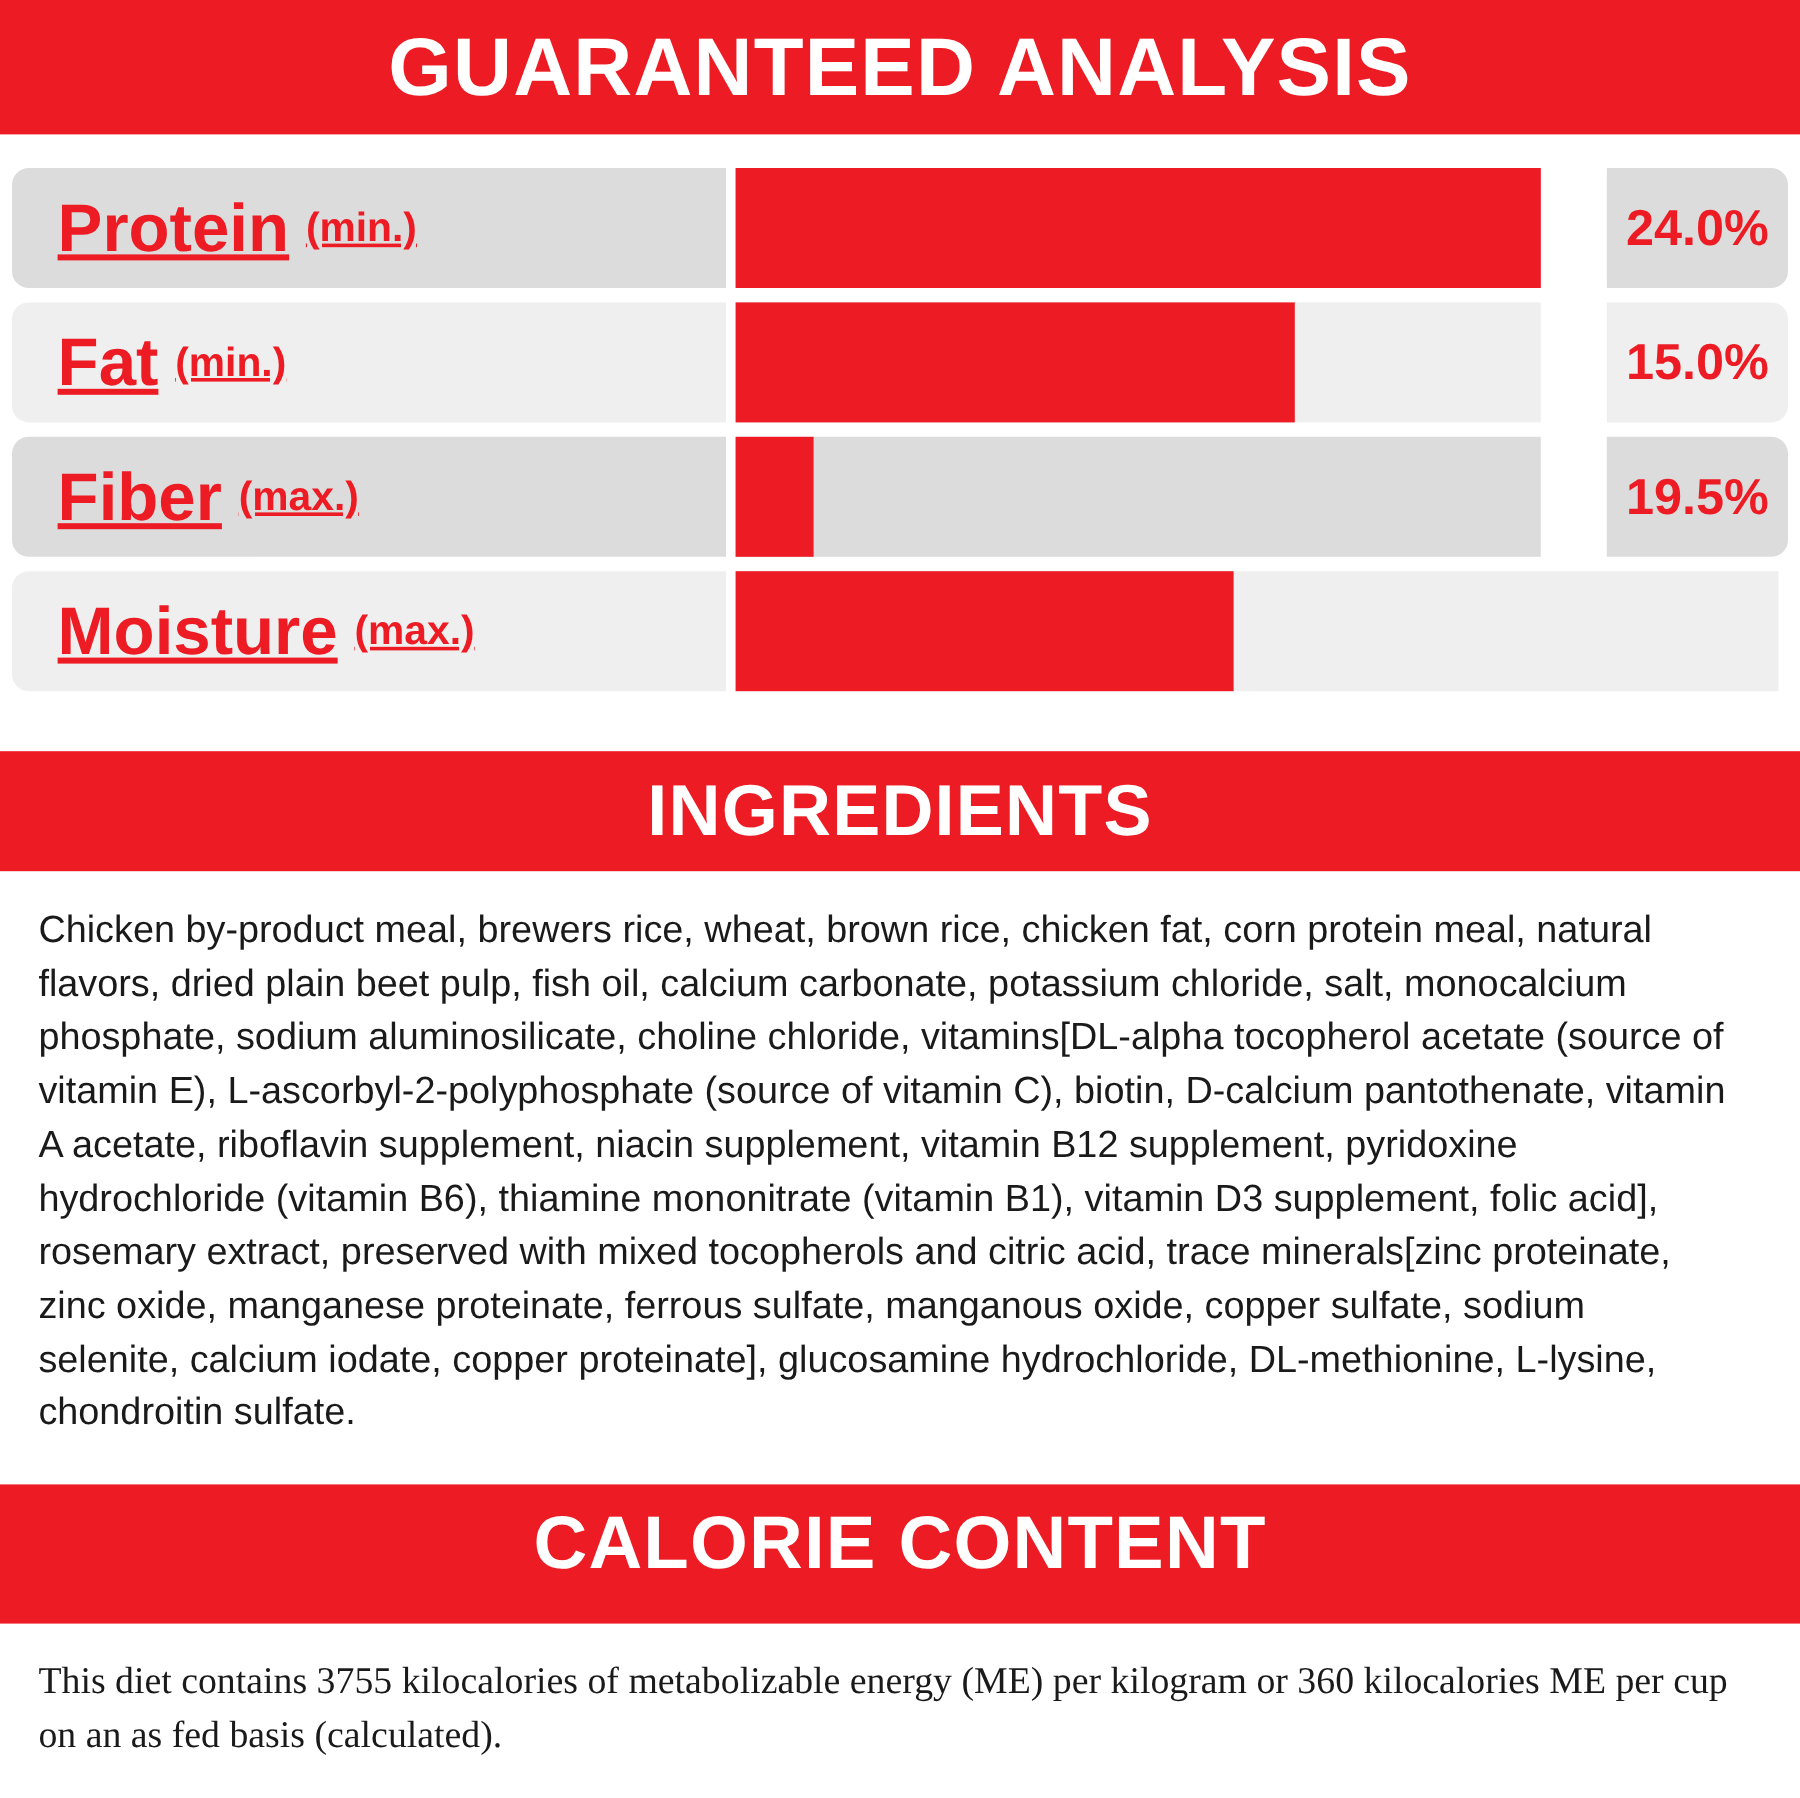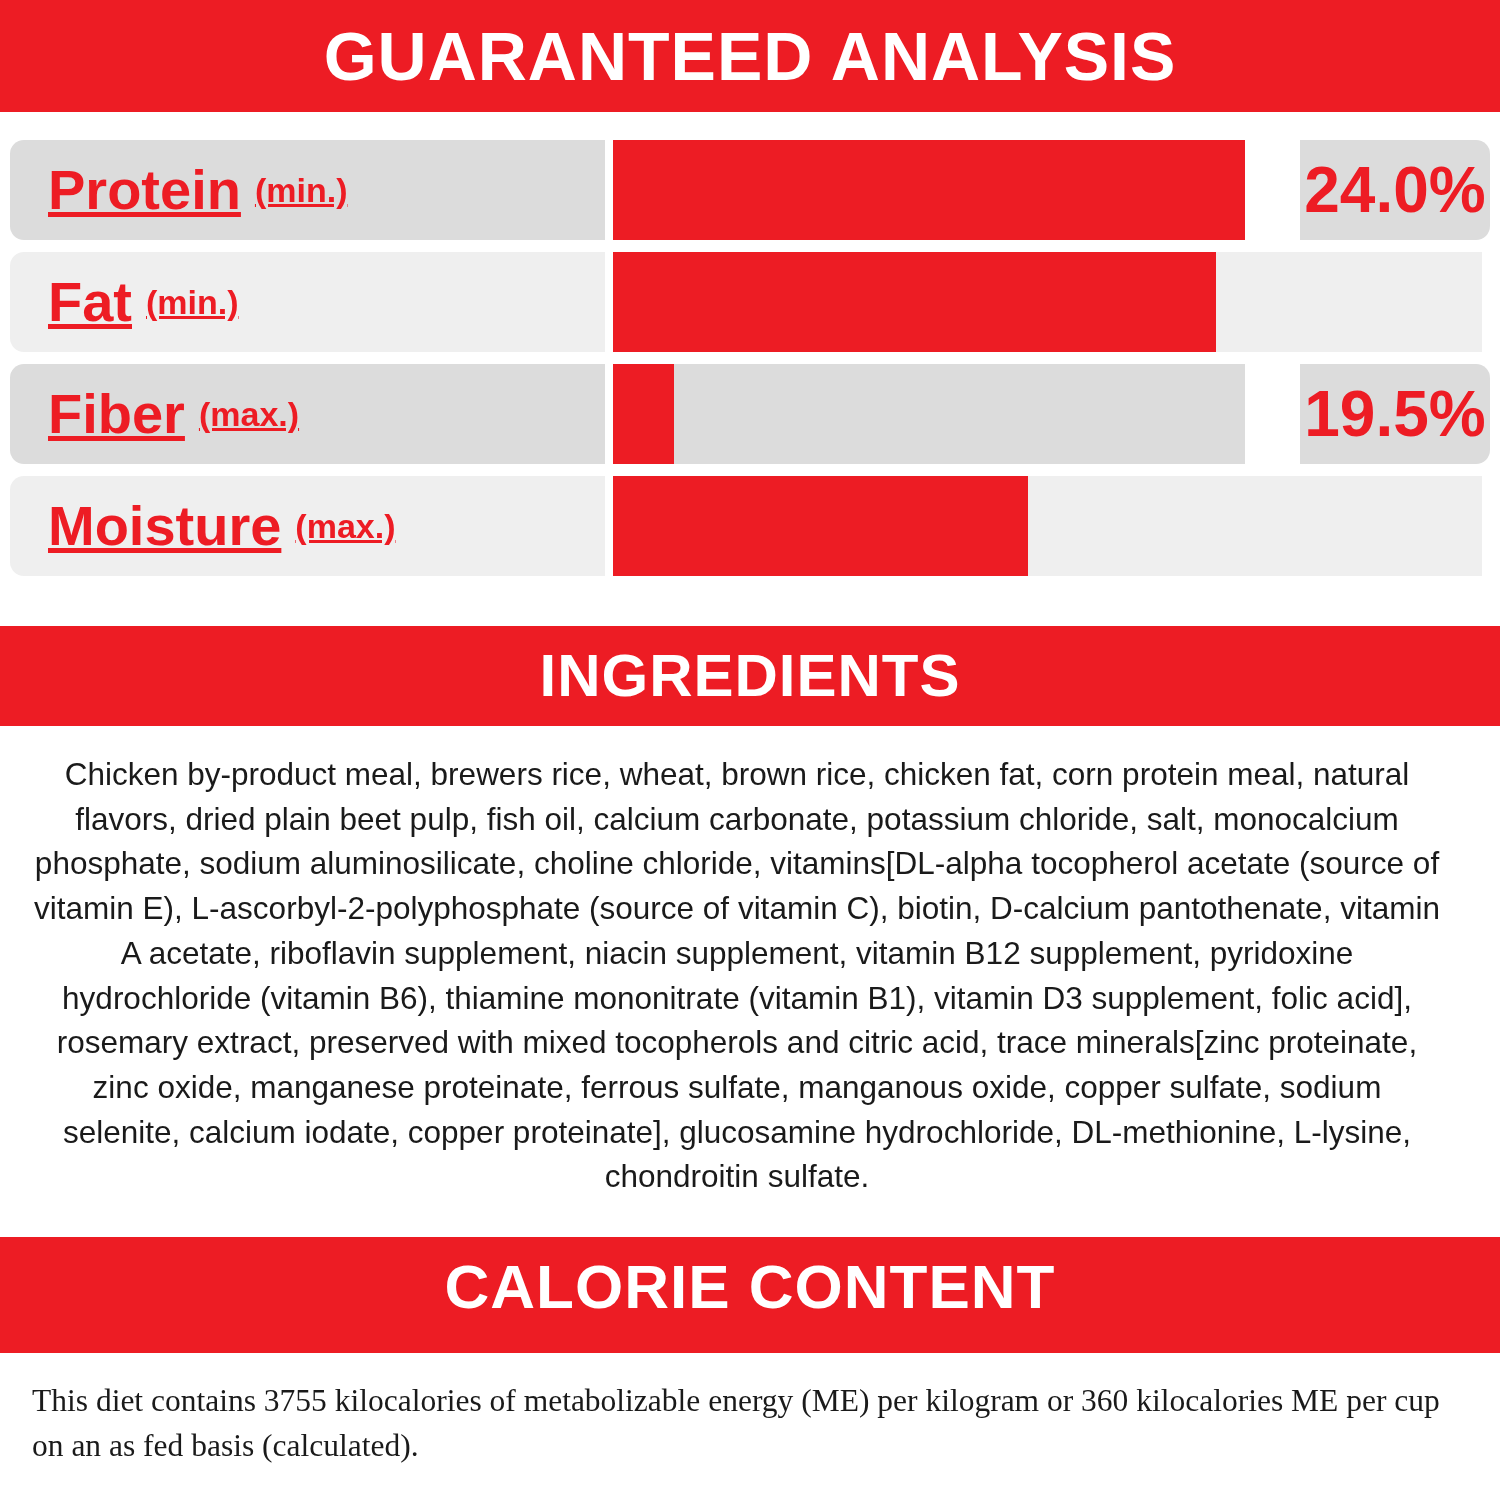--- a/index.html
+++ b/index.html
@@ -81,27 +81,27 @@
     margin-right: 8px;
   }
   .ga-barfill {
     position: absolute;
     left: 0;
     top: 0;
     bottom: 0;
     background: #ED1C24;
   }
   .ga-value {
-    width: 190px;
+    width: 151px;
     display: flex;
     align-items: center;
     justify-content: center;
     border-radius: 14px;
     color: #ED1C24;
-    font-size: 64px;
+    font-size: 42px;
     font-weight: bold;
     font-family: "Liberation Sans", sans-serif;
     margin-left: 47px;
   }
   .shade-dark .ga-label,
   .shade-dark .ga-bartrack,
   .shade-dark .ga-value { background: #DCDCDC; }
   .shade-light .ga-label,
   .shade-light .ga-bartrack,
   .shade-light .ga-value { background: #EFEFEF; }
@@ -117,21 +117,21 @@
 
   
   .body-text {
     font-family: "Liberation Sans", sans-serif;
     font-size: 31.5px;
     line-height: 1.42;
     color: #1a1a1a;
     padding: 26px 58px 20px 32px;
     text-align: left;
   }
-  #ingredients-text { padding-bottom: 28px; text-align: center; }
+  #ingredients-text { padding-bottom: 28px; }
   #calorie-text { padding-top: 26px; font-family: Liberation Serif, serif; }
 
   .spacer-ga { height: 22px; }
   .spacer-mid { height: 10px; }
 </style>
 </head>
 <body>
 
 <div class="page">
 
@@ -151,20 +151,21 @@
     </div>
 
     <div class="ga-row shade-light">
       <div class="ga-label">
         <span class="ga-name">Fat</span>
         <span class="ga-qual">(min.)</span>
       </div>
       <div class="ga-bartrack">
         <div class="ga-barfill" style="width: 69.4%;"></div>
       </div>
+      <div class="ga-value">15.0%</div>
     </div>
 
     <div class="ga-row shade-dark">
       <div class="ga-label">
         <span class="ga-name">Fiber</span>
         <span class="ga-qual">(max.)</span>
       </div>
       <div class="ga-bartrack">
         <div class="ga-barfill" style="width:9.7%"></div>
       </div>

